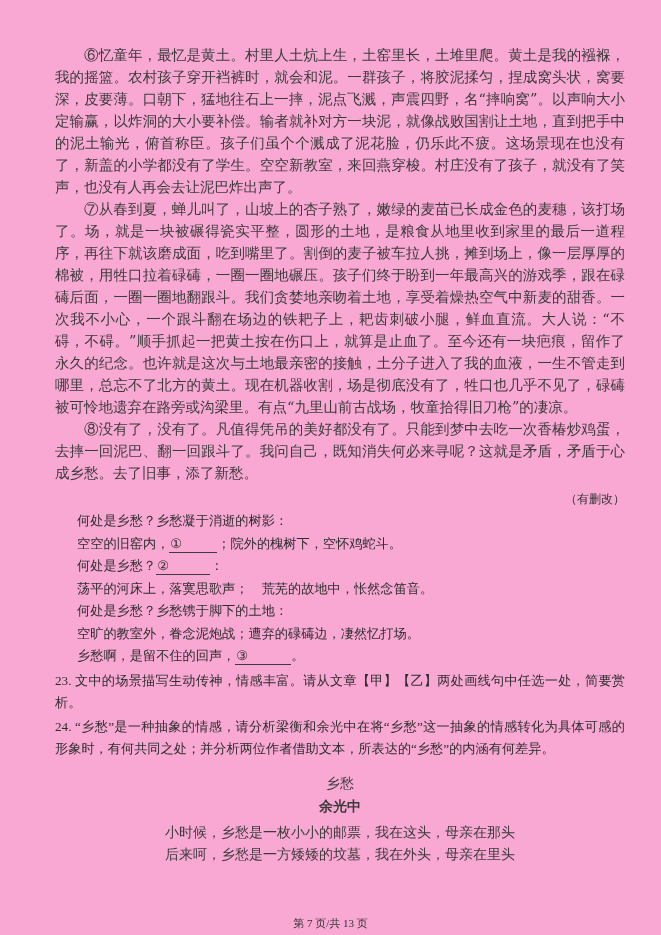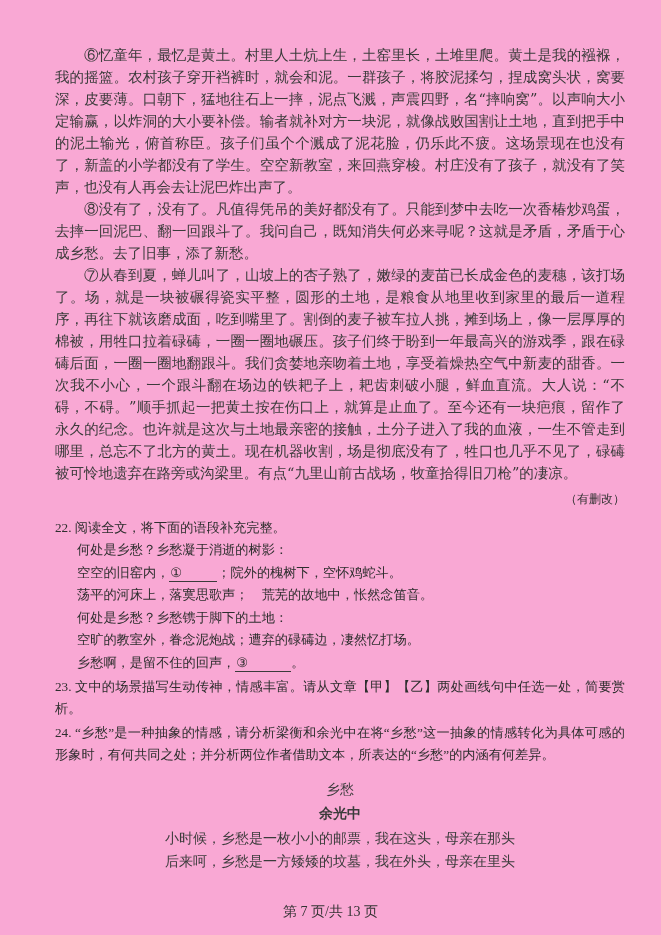--- a/index.html
+++ b/index.html
@@ -65,50 +65,52 @@
     font-family: "DejaVu Serif", serif;
     font-size: 14px;
     line-height: 22.5px;
     color: #3b3b3b;
   }
   .poem-title { margin-bottom: 1px; }
   .poem-author { margin-bottom: 3px; font-weight: bold; }
 
   .footer {
     position: absolute;
-    bottom: 14px;
+    bottom: 4px;
     left: 0;
     width: 100%;
     text-align: center;
     font-family: "Liberation Serif", serif;
-    font-size: 14px;
+    font-size: 11px;
     color: #333333;
   }
 </style>
 </head>
 <body>
 
 <div class="page">
 
   <div class="essay">
     <p>⑥忆童年，最忆是黄土。村里人土炕上生，土窑里长，土堆里爬。黄土是我的襁褓，我的摇篮。农村孩子穿开裆裤时，就会和泥。一群孩子，将胶泥揉匀，捏成窝头状，窝要深，皮要薄。口朝下，猛地往石上一摔，泥点飞溅，声震四野，名“摔响窝”。以声响大小定输赢，以炸洞的大小要补偿。输者就补对方一块泥，就像战败国割让土地，直到把手中的泥土输光，俯首称臣。孩子们虽个个溅成了泥花脸，仍乐此不疲。这场景现在也没有了，新盖的小学都没有了学生。空空新教室，来回燕穿梭。村庄没有了孩子，就没有了笑声，也没有人再会去让泥巴炸出声了。</p>
+    <p>⑦从春到夏，蝉儿叫了，山坡上的杏子熟了，嫩绿的麦苗已长成金色的麦穗，该打场了。场，就是一块被碾得瓷实平整，圆形的土地，是粮食从地里收到家里的最后一道程序，再往下就该磨成面，吃到嘴里了。割倒的麦子被车拉人挑，摊到场上，像一层厚厚的棉被，用牲口拉着碌碡，一圈一圈地碾压。孩子们终于盼到一年最高兴的游戏季，跟在碌碡后面，一圈一圈地翻跟斗。我们贪婪地亲吻着土地，享受着燥热空气中新麦的甜香。一次我不小心，一个跟斗翻在场边的铁耙子上，耙齿刺破小腿，鲜血直流。大人说：“不碍，不碍。”顺手抓起一把黄土按在伤口上，就算是止血了。至今还有一块疤痕，留作了永久的纪念。也许就是这次与土地最亲密的接触，土分子进入了我的血液，一生不管走到哪里，总忘不了北方的黄土。现在机器收割，场是彻底没有了，牲口也几乎不见了，碌碡被可怜地遗弃在路旁或沟梁里。有点“九里山前古战场，牧童拾得旧刀枪”的凄凉。</p>
     <p>⑧没有了，没有了。凡值得凭吊的美好都没有了。只能到梦中去吃一次香椿炒鸡蛋，去摔一回泥巴、翻一回跟斗了。我问自己，既知消失何必来寻呢？这就是矛盾，矛盾于心成乡愁。去了旧事，添了新愁。</p>
-    <p>⑦从春到夏，蝉儿叫了，山坡上的杏子熟了，嫩绿的麦苗已长成金色的麦穗，该打场了。场，就是一块被碾得瓷实平整，圆形的土地，是粮食从地里收到家里的最后一道程序，再往下就该磨成面，吃到嘴里了。割倒的麦子被车拉人挑，摊到场上，像一层厚厚的棉被，用牲口拉着碌碡，一圈一圈地碾压。孩子们终于盼到一年最高兴的游戏季，跟在碌碡后面，一圈一圈地翻跟斗。我们贪婪地亲吻着土地，享受着燥热空气中新麦的甜香。一次我不小心，一个跟斗翻在场边的铁耙子上，耙齿刺破小腿，鲜血直流。大人说：“不碍，不碍。”顺手抓起一把黄土按在伤口上，就算是止血了。至今还有一块疤痕，留作了永久的纪念。也许就是这次与土地最亲密的接触，土分子进入了我的血液，一生不管走到哪里，总忘不了北方的黄土。现在机器收割，场是彻底没有了，牲口也几乎不见了，碌碡被可怜地遗弃在路旁或沟梁里。有点“九里山前古战场，牧童拾得旧刀枪”的凄凉。</p>
   </div>
 
   <div class="attribution">（有删改）</div>
 
   <div class="question">
-    <p class="q-stem">22. 阅读全文，将下面的语段补充完整。</p>
     <div class="fill-lines">
       <div class="fill-line">
         <span>何处是乡愁？乡愁凝于消逝的树影：</span>
       </div>
       <div class="fill-line">
         <span>空空的旧窑内，</span><span class="blank w1">①</span><span>；院外的槐树下，空怀鸡蛇斗。</span>
+      </div>
+      <div class="fill-line">
+        <span>何处是乡愁？</span><span class="blank w2">②</span><span>：</span>
       </div>
       <div class="fill-line">
         <span>荡平的河床上，落寞思歌声；　荒芜的故地中，怅然念笛音。</span>
       </div>
       <div class="fill-line">
         <span>何处是乡愁？乡愁镌于脚下的土地：</span>
       </div>
       <div class="fill-line">
         <span>空旷的教室外，眷念泥炮战；遭弃的碌碡边，凄然忆打场。</span>
       </div>

